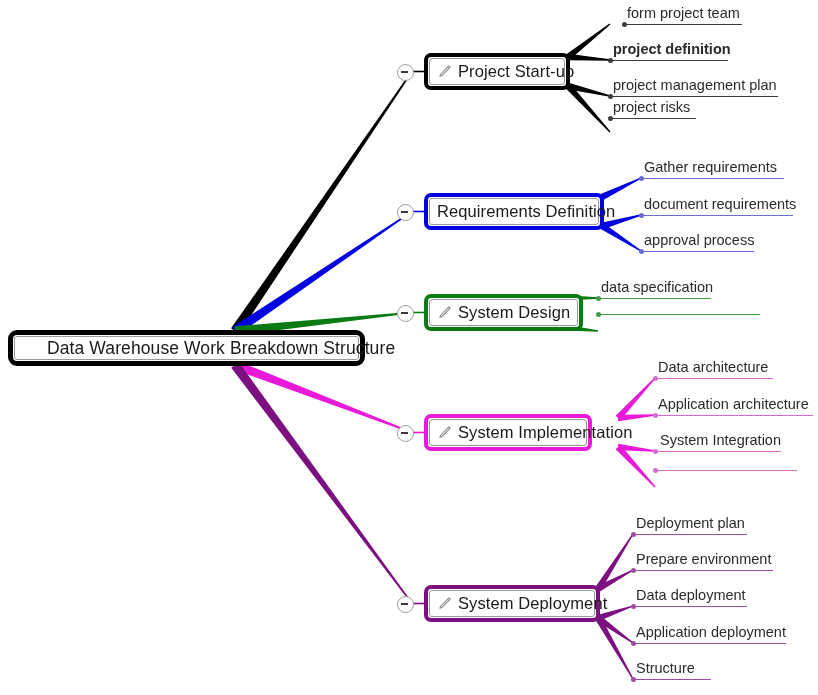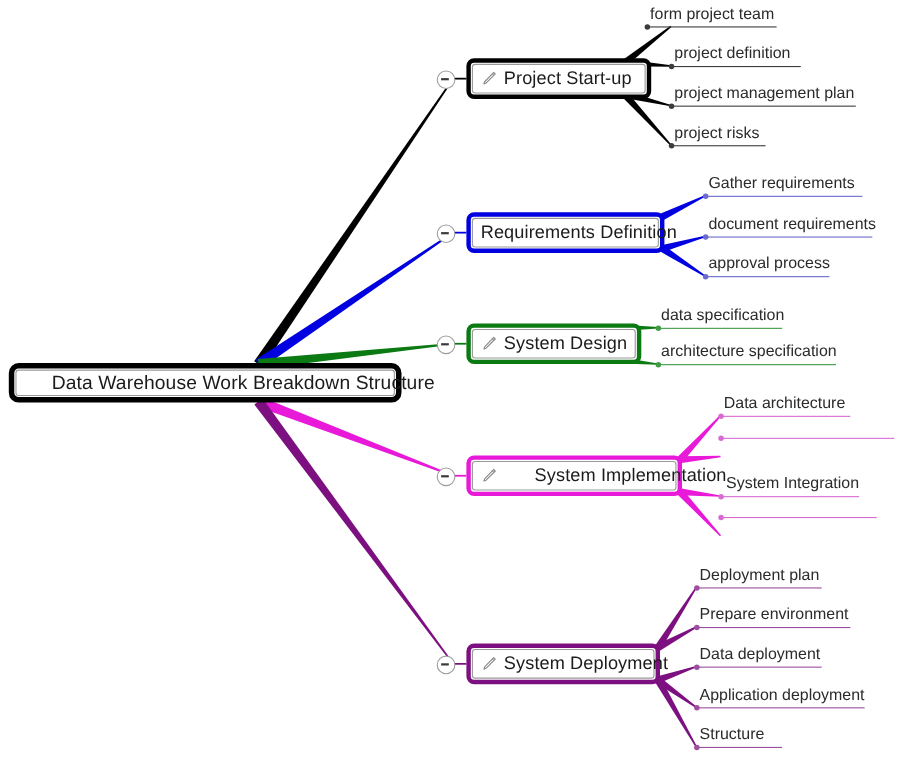--- a/index.html
+++ b/index.html
@@ -139,48 +139,48 @@
       <path d="M231.18565470769525,367.8307719779369 L411.43788595692354,603.9171663967486 L412.56211404307646,603.0828336032514 L238.81434529230475,362.1692280220631 Z" fill="#7d1080"></path>
       <line x1="412" y1="603.5" x2="424" y2="603.5" stroke="#7d1080" stroke-width="1.6"></line>
       <path d="M600.7418998351294,590.7448453496278 L633.5483799670259,534.3489690699256 L632.4516200329741,533.6510309300744 L595.2581001648706,587.2551546503722 Z" fill="#7d1080"></path>
       <path d="M599.5505485544387,591.8562736529135 L633.3101097108878,570.5712547305827 L632.6898902891122,569.4287452694173 L596.4494514455613,586.1437263470865 Z" fill="#7d1080"></path>
       <path d="M599.0540540540541,621.0743243243244 L633.2108108108108,606.6148648648649 L632.7891891891892,605.3851351351351 L596.9459459459459,614.9256756756756 Z" fill="#7d1080"></path>
       <path d="M596.110975870413,620.6446337814219 L632.6221951740825,643.5289267562844 L633.3778048259175,642.4710732437156 L599.889024129587,615.3553662185781 Z" fill="#7d1080"></path>
       <path d="M595.1810580021823,619.6174257364528 L632.4362116004364,679.3234851472905 L633.5637883995636,678.6765148527095 L600.8189419978177,616.3825742635472 Z" fill="#7d1080"></path>
     </svg>
 
   <div id="nodes-layer">
-      <div class="node" id="node-0" style="left: 424px; top: 53px; width: 168px; height: 37px; border-color: rgb(0, 0, 0);">
+      <div class="node" id="node-0" style="left: 424px; top: 53px; width: 146px; height: 37px; border-color: rgb(0, 0, 0);">
         <div class="inner-frame"></div>
         <span class="pencil-icon"><svg viewBox="0 0 16 16" width="15" height="15">
             <path d="M12.6 1.9 L14.1 3.4 L5.2 12.3 L3.1 13.1 L3.8 11.0 Z" fill="none" stroke="#8a8a8a" stroke-width="1.1" stroke-linejoin="round"></path>
             <path d="M11.2 3.3 L12.7 4.8" stroke="#8a8a8a" stroke-width="1"></path>
           </svg></span>
         <span class="node-label">Project Start-up</span>
       </div>
       <div class="toggle" style="left: 397px; top: 64px;"></div>
-      <div class="leaf" style="left: 588px; top: 5px;">
+      <div class="leaf" style="left: 624px; top: 5px;">
         <div class="leaf-text">form project team</div>
         <div class="leaf-rule" style="width: 118px; background: rgb(60, 60, 60); position: relative;">
           <div class="leaf-dot" style="background: rgb(60, 60, 60);"></div>
         </div>
       </div>
-      <div class="leaf" style="left: 610px; top: 41px;">
+      <div class="leaf" style="left: 610px; top: 41px; font-weight: bold;">
         <div class="leaf-text">project definition</div>
         <div class="leaf-rule" style="width: 118px; background: rgb(60, 60, 60); position: relative;">
           <div class="leaf-dot" style="background: rgb(60, 60, 60);"></div>
         </div>
       </div>
       <div class="leaf" style="left: 610px; top: 77px;">
         <div class="leaf-text">project management plan</div>
         <div class="leaf-rule" style="width: 168px; background: rgb(60, 60, 60); position: relative;">
           <div class="leaf-dot" style="background: rgb(60, 60, 60);"></div>
         </div>
       </div>
-      <div class="leaf" style="left: 610px; top: 113px;">
+      <div class="leaf" style="left: 610px; top: 99px;">
         <div class="leaf-text">project risks</div>
         <div class="leaf-rule" style="width: 86px; background: rgb(60, 60, 60); position: relative;">
           <div class="leaf-dot" style="background: rgb(60, 60, 60);"></div>
         </div>
       </div>
       <div class="node" id="node-1" style="left: 424px; top: 193px; width: 180px; height: 37px; border-color: rgb(0, 0, 224);">
         <div class="inner-frame"></div>
         <span class="node-label">Requirements Definition</span>
       </div>
       <div class="toggle" style="left: 397px; top: 204px;"></div>
@@ -211,41 +211,41 @@
         <span class="node-label">System Design</span>
       </div>
       <div class="toggle" style="left: 397px; top: 305px;"></div>
       <div class="leaf" style="left: 598px; top: 279px;">
         <div class="leaf-text">data specification</div>
         <div class="leaf-rule" style="width: 113px; background: rgb(63, 156, 69); position: relative;">
           <div class="leaf-dot" style="background: rgb(63, 156, 69);"></div>
         </div>
       </div>
       <div class="leaf" style="left: 598px; top: 312px;">
-        <div class="leaf-text">architecture specification</div>
         <div class="leaf-rule" style="width: 162px; background: rgb(63, 156, 69); position: relative;">
           <div class="leaf-dot" style="background: rgb(63, 156, 69);"></div>
         </div>
       </div>
-      <div class="node" id="node-3" style="left: 424px; top: 414px; width: 196px; height: 37px; border-color: rgb(232, 25, 216); gap: 28px;">
+      <div class="node" id="node-3" style="left: 424px; top: 414px; width: 168px; height: 37px; border-color: rgb(232, 25, 216);">
         <div class="inner-frame"></div>
         <span class="pencil-icon"><svg viewBox="0 0 16 16" width="15" height="15">
             <path d="M12.6 1.9 L14.1 3.4 L5.2 12.3 L3.1 13.1 L3.8 11.0 Z" fill="none" stroke="#8a8a8a" stroke-width="1.1" stroke-linejoin="round"></path>
             <path d="M11.2 3.3 L12.7 4.8" stroke="#8a8a8a" stroke-width="1"></path>
           </svg></span>
         <span class="node-label">System Implementation</span>
       </div>
       <div class="toggle" style="left: 397px; top: 425px;"></div>
       <div class="leaf" style="left: 655px; top: 359px;">
         <div class="leaf-text">Data architecture</div>
         <div class="leaf-rule" style="width: 118px; background: rgb(216, 107, 208); position: relative;">
           <div class="leaf-dot" style="background: rgb(216, 107, 208);"></div>
         </div>
       </div>
       <div class="leaf" style="left: 655px; top: 396px;">
+        <div class="leaf-text">Application architecture</div>
         <div class="leaf-rule" style="width: 158px; background: rgb(216, 107, 208); position: relative;">
           <div class="leaf-dot" style="background: rgb(216, 107, 208);"></div>
         </div>
       </div>
       <div class="leaf" style="left: 655px; top: 432px; text-align: right;">
         <div class="leaf-text">System Integration</div>
         <div class="leaf-rule" style="width: 126px; background: rgb(216, 107, 208); position: relative;">
           <div class="leaf-dot" style="background: rgb(216, 107, 208);"></div>
         </div>
       </div>

